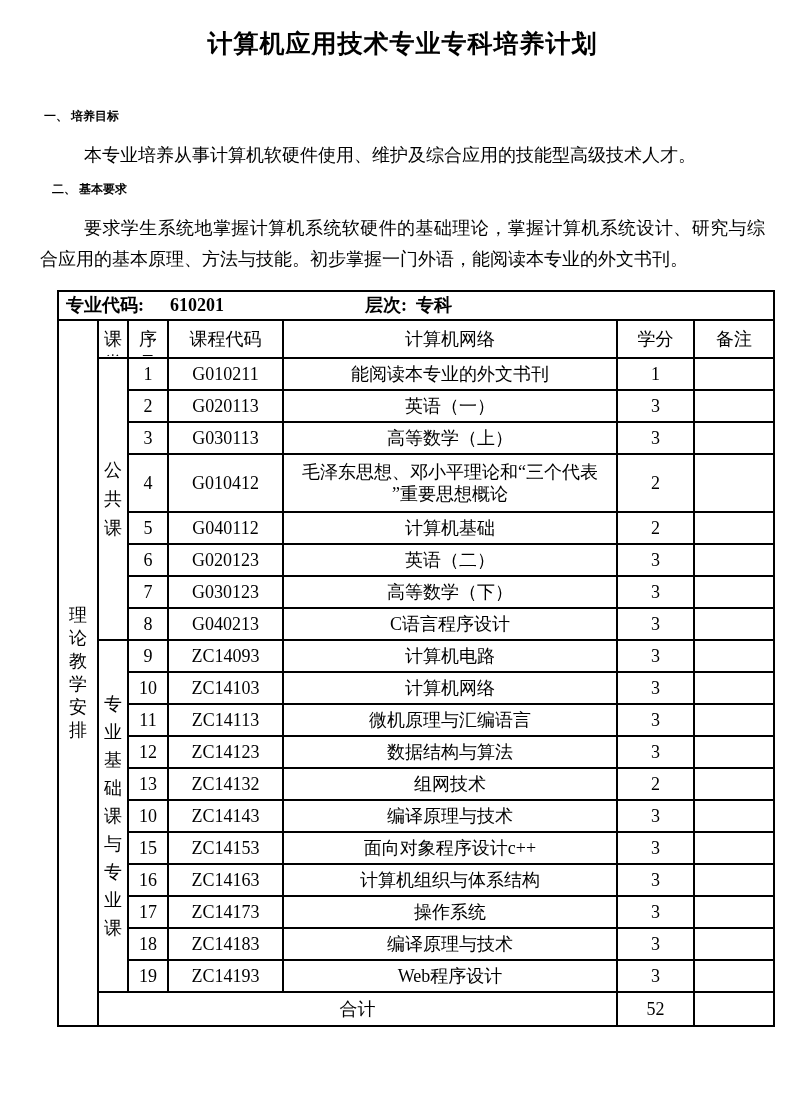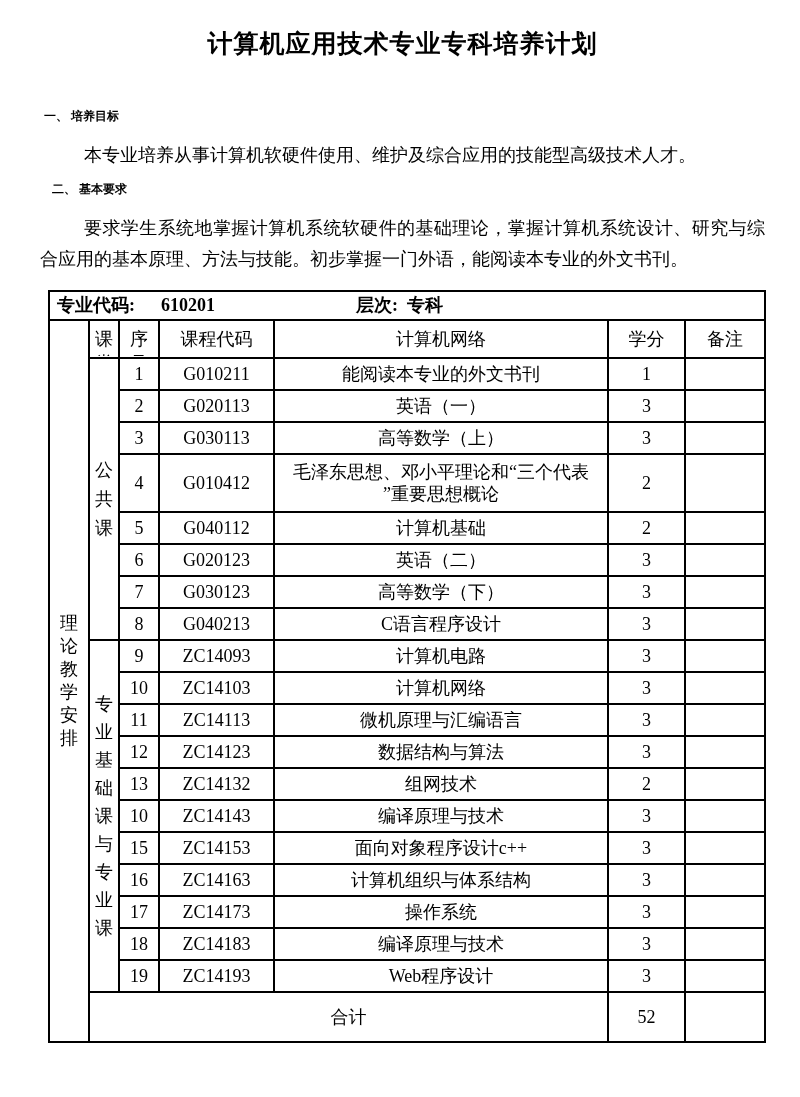--- a/index.html
+++ b/index.html
@@ -17,42 +17,42 @@
   }
   .h2 { font-size:12px; font-weight:bold; line-height:22px; margin:0 0 0 4px; }
   .h2.s1 { margin-top:47px; }
   .h2.s2 { margin-top:8px;margin-left:12px; }
   .h2.s3 { margin-top:8px; }
   .para { font-size:18px; line-height:30px; text-align:justify; text-indent:44px; margin:13px 0 0 0; }
   .para.p2 { line-height:31px; }
 
   table.course {
     border-collapse:collapse; table-layout:fixed; width:716px;
-    margin:15px 0 0 8px; font-size:18px;
+    margin:15px 0 0 17px; font-size:18px;
   }
   table.course td { border:2px solid #000; padding:0; vertical-align:middle; text-align:center; overflow:hidden; }
 
   .meta-cell { height:27px; font-weight:bold; }
   .meta-cell .meta-wrap { position:relative; height:27px; text-align:left; }
   .meta-pc { position:absolute; left:7px; top:1px; }
   .meta-pc .meta-val { margin-left:26px; }
   .meta-lv { position:absolute; left:306px; top:1px; }
   .meta-lv .meta-val { margin-left:9px; }
 
   tr.header-row { height:38px; }
   .vtext { white-space:pre-line; text-align:center; }
   td.leftcol .vtext { line-height:23px; }
   td.groupcol .vtext { line-height:29px; }
   td.groupcol.g2 .vtext { line-height:28px; }
   .hclip { height:34px; overflow:hidden; }
   .hclip .vtext { line-height:24px; padding-top:5px; }
 
   tr.course-row { height:32px; }
   tr.course-row.tall { height:58px; }
-  tr.total-row { height:50px; }
+  tr.total-row { height:34px; }
   td.name-cell { text-align:left; padding-left:6px; white-space:pre-line; line-height:22px; }
 </style>
 </head>
 <body>
 
 <div class="doc">
   <h1 class="title">计算机应用技术专业专科培养计划</h1>
 
   <h2 class="h2 s1">一、 培养目标</h2>
   <p class="para p1">本专业培养从事计算机软硬件使用、维护及综合应用的技能型高级技术人才。</p>

